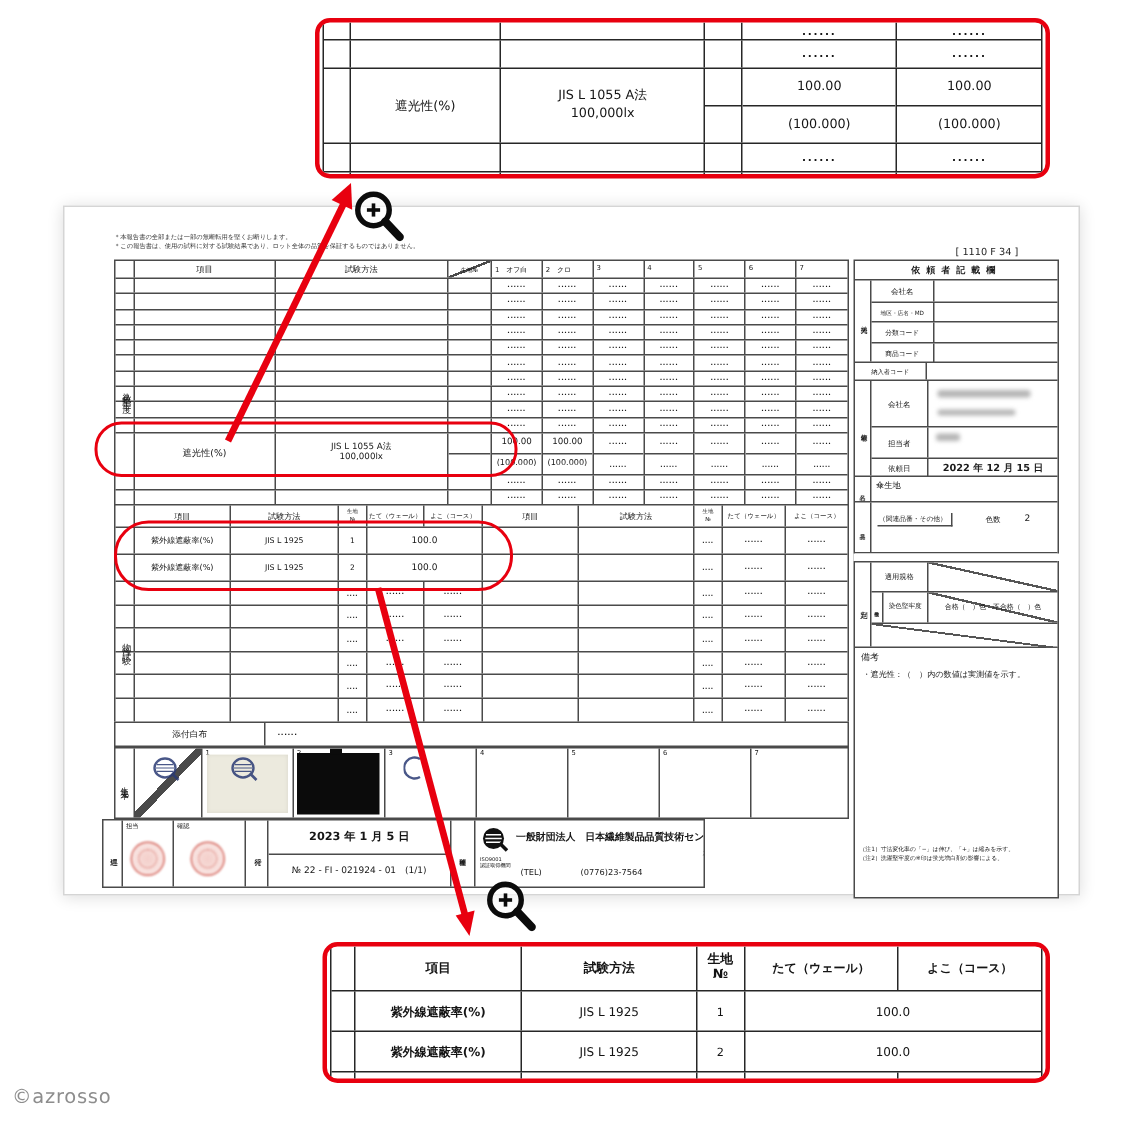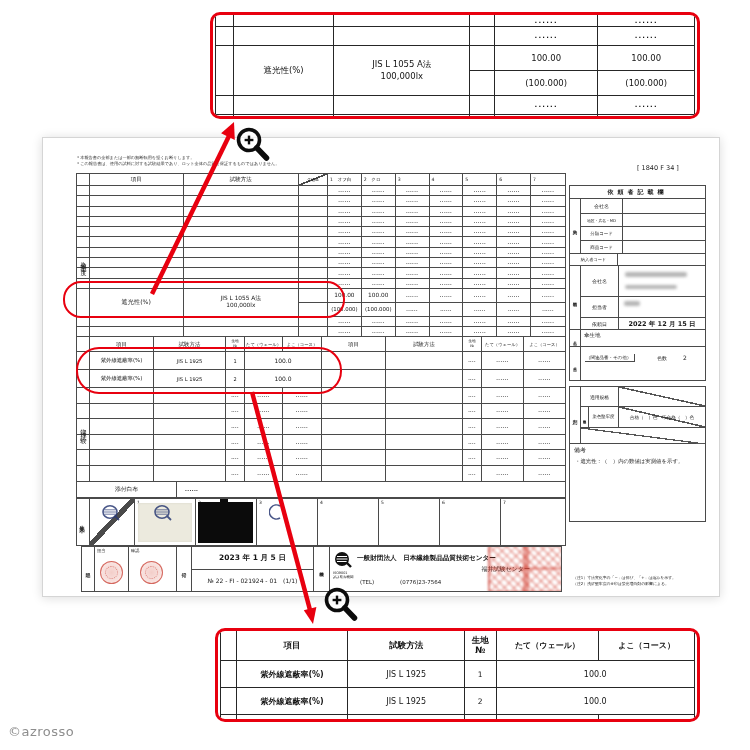--- a/index.html
+++ b/index.html
@@ -130,21 +130,21 @@
         <div class="ccell cdots" style="width:97px">......</div>
       </div>
     </div>
   </div>
 
   <div class="page">
     <div class="tiny-notes">
       <div>＊本報告書の全部または一部の無断転用を堅くお断りします。</div>
       <div>＊この報告書は、使用の試料に対する試験結果であり、ロット全体の品質を保証するものではありません。</div>
     </div>
-    <div class="form-code">[ 1840 F 34 ]</div>
+    <div class="form-code">[ 1110 F 34 ]</div>
 
     <div id="tableA" class="stbl" style="left:33px;top:35px;width:490px">
         <div class="arow" style="height: 12px;">
           <div class="acell" style="width: 13px;"></div>
           <div class="acell" style="width: 94px; font-size: 5.5px;">項目</div>
           <div class="acell" style="width: 116px; font-size: 5.5px;">試験方法</div>
           <div class="acell diag" style="width: 29px; font-size: 3.8px;">生地№</div>
           <div class="acell" style="width: 34px; font-size: 4.6px; justify-content: flex-start; padding-left: 2px;">1　オフ白</div>
           <div class="acell" style="width: 34px; font-size: 4.6px; justify-content: flex-start; padding-left: 2px;">2　クロ</div>
           <div class="acell" style="width: 34px; font-size: 4.6px; justify-content: flex-start; padding-left: 2px;">3</div>
@@ -527,21 +527,21 @@
           <path d="M3.5 5.8h11M3 8h12M3.5 10.2h11" stroke="#2a3a74" stroke-width=".8"></path>
           <path d="M13.5 11.5 L18 16" stroke="#2a3a74" stroke-width="1.8"></path>
         </svg>
     </span>
     <span class="qmark" style="left:226px;top:366px">
       <svg width="14" height="18" viewBox="0 0 14 18">
           <path d="M11 2 a7 7 0 1 0 0 12" fill="none" stroke="#2a3a74" stroke-width="1.6"></path>
         </svg>
     </span>
 
-    <div class="stbl" style="left:38px;top:408px;width:481px;height:46px">
+    <div class="stbl" style="left:25px;top:408px;width:402px;height:46px">
       <div class="arow" style="height:44px">
         <div class="acell" style="width:13px">
           <span class="vlabel" style="position:static;font-size:5px">処理</span>
         </div>
         <div class="acell" style="width:34px;position:relative">
           <span style="position:absolute;left:2px;top:1px;font-size:4.2px">担当</span>
           <span class="stamp" style="left:5px;top:14px"></span>
         </div>
         <div class="acell" style="width:48px;position:relative">
           <span style="position:absolute;left:2px;top:1px;font-size:4.2px">確認</span>
@@ -574,21 +574,21 @@
           </span>
           <span style="position:absolute;left:27px;top:7px;font-size:6.6px;font-weight:600;white-space:nowrap">一般財団法人　日本繊維製品品質技術センター</span>
           <span style="position:absolute;left:60px;top:18px;width:140px;text-align:right;font-size:6px">福井試験センター</span>
           <span style="position:absolute;left:30px;top:32px;font-size:5.5px">(TEL)</span>
           <span style="position:absolute;left:70px;top:32px;font-size:5.5px">(0776)23-7564</span>
           <span class="seal" style="left:158px;top:-3px"></span>
         </div>
       </div>
     </div>
 
-    <div class="stbl" style="left:526px;top:47px;width:137px;height:337px;border-color:#4a4a4a">
+    <div class="stbl" style="left:526px;top:35px;width:137px;height:426px;border-color:#4a4a4a">
       <div style="height:13px;border-bottom:1px solid #4a4a4a;display:flex;align-items:center;justify-content:center;font-size:6px;font-weight:700;letter-spacing:4px">依頼者記載欄</div>
 
       <div style="display:flex;height:55px;border-bottom:1px solid #4a4a4a">
         <div class="vlabel" style="position:static;width:11px;border-right:1px solid #4a4a4a;font-size:4.5px">納入先</div>
         <div style="flex:1">
           <div class="rc-row" style="height:15px">
               <div class="rc-label" style="width:42px;font-size:5px">会社名</div>
               <div class="rc-val"></div>
             </div>
           <div class="rc-row" style="height:13px">

